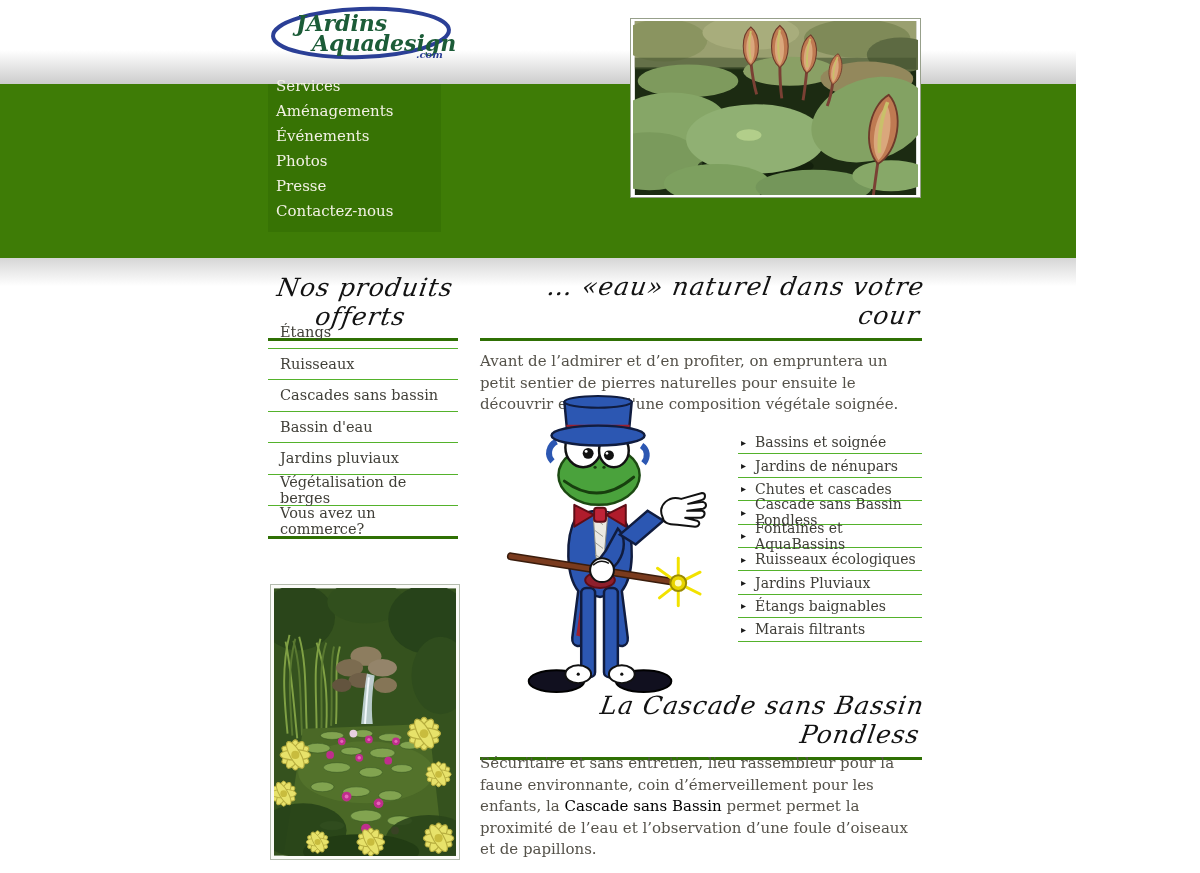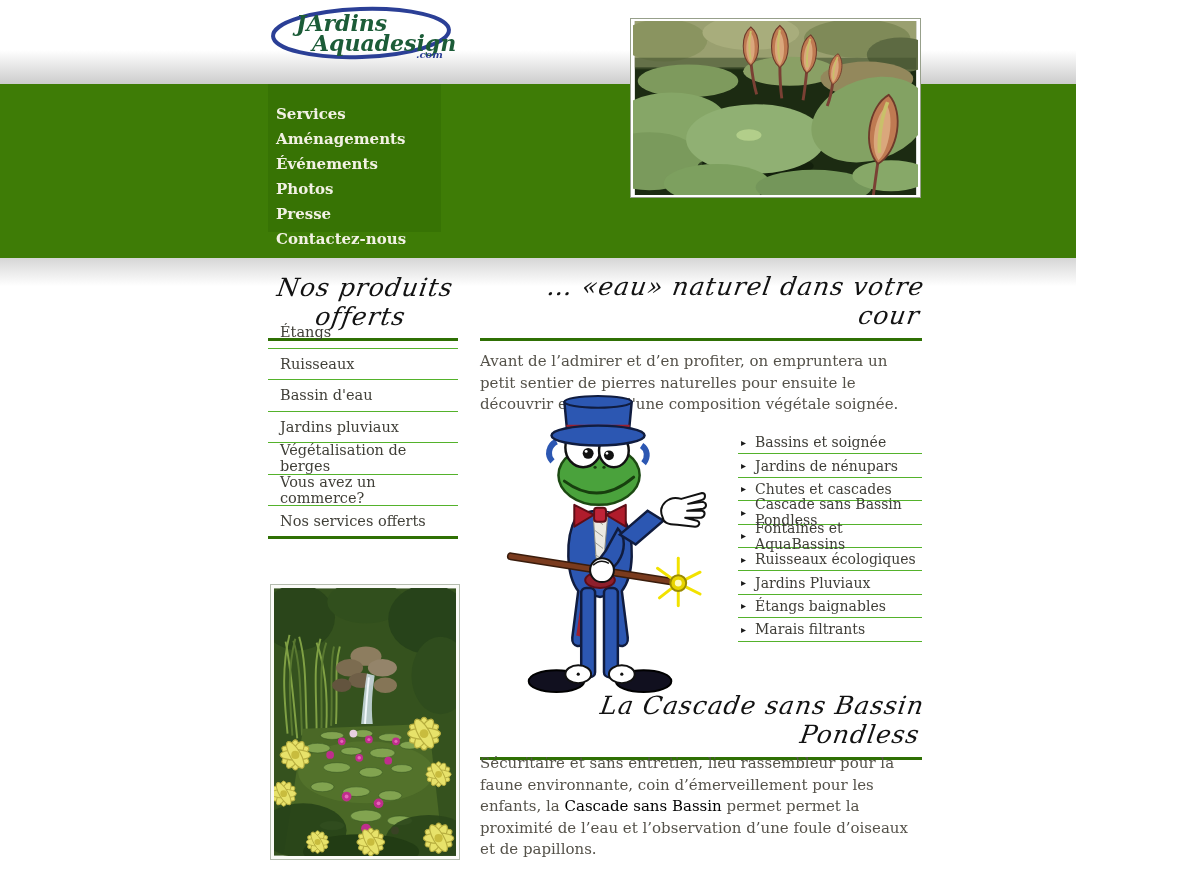--- a/index.html
+++ b/index.html
@@ -8,21 +8,21 @@
 
   
   .hdr-grad{position:absolute;left:0;top:0;width:1200px;height:84px;
             background:linear-gradient(to bottom,#ffffff 0%,#ffffff 60%,#cccccc 100%);}
   .band{position:absolute;left:0;top:84px;width:1200px;height:174px;background:#3e7c06;}
   .band-grad-bottom{position:absolute;left:0;top:258px;width:1200px;height:28px;
             background:linear-gradient(to bottom,#d6d6d6 0%,#ffffff 100%);}
   .menucol{position:absolute;left:268px;top:84px;width:173px;height:148px;background:#377304;}
 
   
-  nav{position:absolute;left:268px;top:98px;width:173px;font-weight:bold;}
+  nav{position:absolute;left:268px;top:70px;width:173px;}
   nav ul{list-style:none;margin:0;padding:4px 0 0 8px;}
   nav li{font-size:15px;color:#f2f1e4;line-height:25px;cursor:pointer;}
 
   
   .logo{position:absolute;left:266px;top:4px;width:190px;height:58px;}
   .logo text{font-family:"DejaVu Serif",serif;font-style:italic;font-weight:bold;}
 
   
   .hero{position:absolute;left:630px;top:18px;border:1px solid #97a08b;background:#fff;padding:2px;}
   .hero svg{display:block;}
@@ -137,25 +137,25 @@
   </div>
 
   <div class="sb-head">
     <span class="hw">Nos produits offerts</span>
   </div>
 
   <div class="sb-list">
     <ul>
       <li>Étangs</li>
       <li>Ruisseaux</li>
+      <li>Cascades sans bassin</li>
       <li>Bassin d'eau</li>
       <li>Jardins pluviaux</li>
       <li>Végétalisation de berges</li>
       <li>Vous avez un commerce?</li>
-      <li>Nos services offerts</li>
     </ul>
   </div>
 
   <div class="h1">
     <span class="hw">… «eau» naturel dans votre cour</span>
   </div>
 
   <p class="p1">Avant de l’admirer et d’en profiter, on empruntera un petit sentier de pierres naturelles pour ensuite le découvrir entouré d'une composition végétale soignée.</p>
 
   <div class="mascot">

